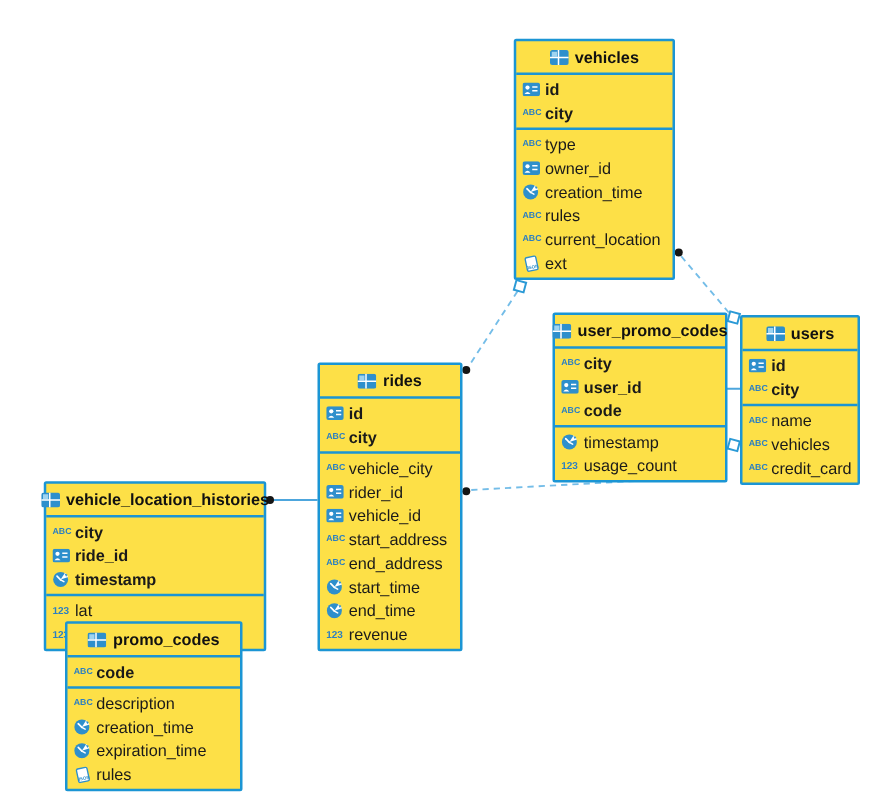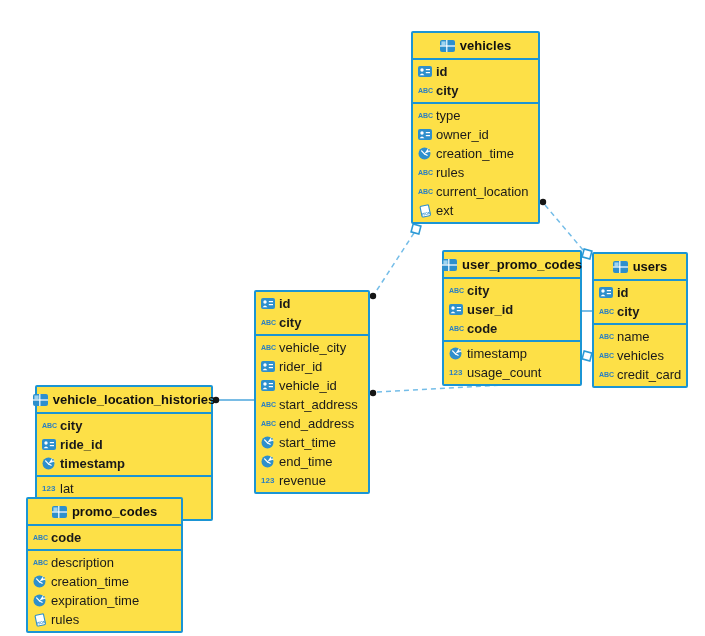--- a/index.html
+++ b/index.html
@@ -234,20 +234,31 @@
           </div>
           <div class="row">
             <span class="ficon">
               <span class="txticon">ABC</span>
             </span>
             <span class="flabel">credit_card</span>
           </div>
         </div>
       </div>
       <div class="table" style="left: 254px; top: 290px; width: 116px;">
+        <div class="tbl-header">
+          <span class="ficon">
+            <svg width="15" height="12" viewBox="0 0 15 12">
+              <rect x="0" y="0" width="15" height="12" rx="2" fill="#2e8fcc"></rect>
+              <rect x="1.4" y="1.4" width="4.2" height="4" fill="#9fd4f0"></rect>
+              <rect x="6.2" y="0" width="1.2" height="12" fill="#fff"></rect>
+              <rect x="0" y="5.4" width="15" height="1.2" fill="#fff"></rect>
+            </svg>
+          </span>
+          <span>rides</span>
+        </div>
         <div class="tbl-section pk">
           <div class="row pkrow">
             <span class="ficon">
               <svg width="14" height="11" viewBox="0 0 14 11">
                 <rect x="0" y="0" width="14" height="11" rx="2" fill="#2e8fcc"></rect>
                 <circle cx="4" cy="4" r="1.7" fill="#fff"></circle>
                 <path d="M1.6 9.2 Q4 5.9 6.4 9.2 Z" fill="#fff"></path>
                 <rect x="7.8" y="3" width="4.2" height="1.2" fill="#fff"></rect>
                 <rect x="7.8" y="6" width="4.2" height="1.2" fill="#fff"></rect>
               </svg>
@@ -388,21 +399,21 @@
             <span class="flabel">lat</span>
           </div>
           <div class="row">
             <span class="ficon">
               <span class="txticon num">123</span>
             </span>
             <span class="flabel">rules</span>
           </div>
         </div>
       </div>
-      <div class="table" style="left: 26px; top: 497px; width: 157px;">
+      <div class="table" style="left: 52px; top: 497px; width: 142px;">
         <div class="tbl-header">
           <span class="ficon">
             <svg width="15" height="12" viewBox="0 0 15 12">
               <rect x="0" y="0" width="15" height="12" rx="2" fill="#2e8fcc"></rect>
               <rect x="1.4" y="1.4" width="4.2" height="4" fill="#9fd4f0"></rect>
               <rect x="6.2" y="0" width="1.2" height="12" fill="#fff"></rect>
               <rect x="0" y="5.4" width="15" height="1.2" fill="#fff"></rect>
             </svg>
           </span>
           <span>promo_codes</span>

